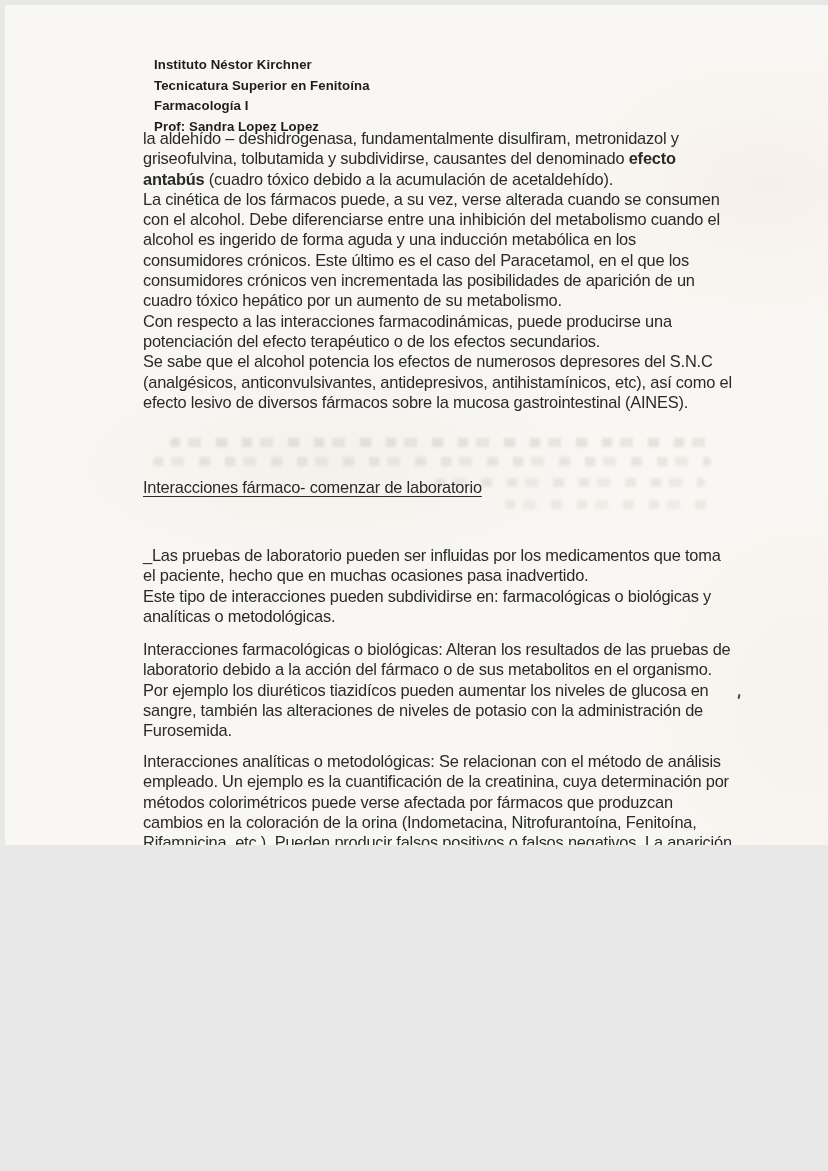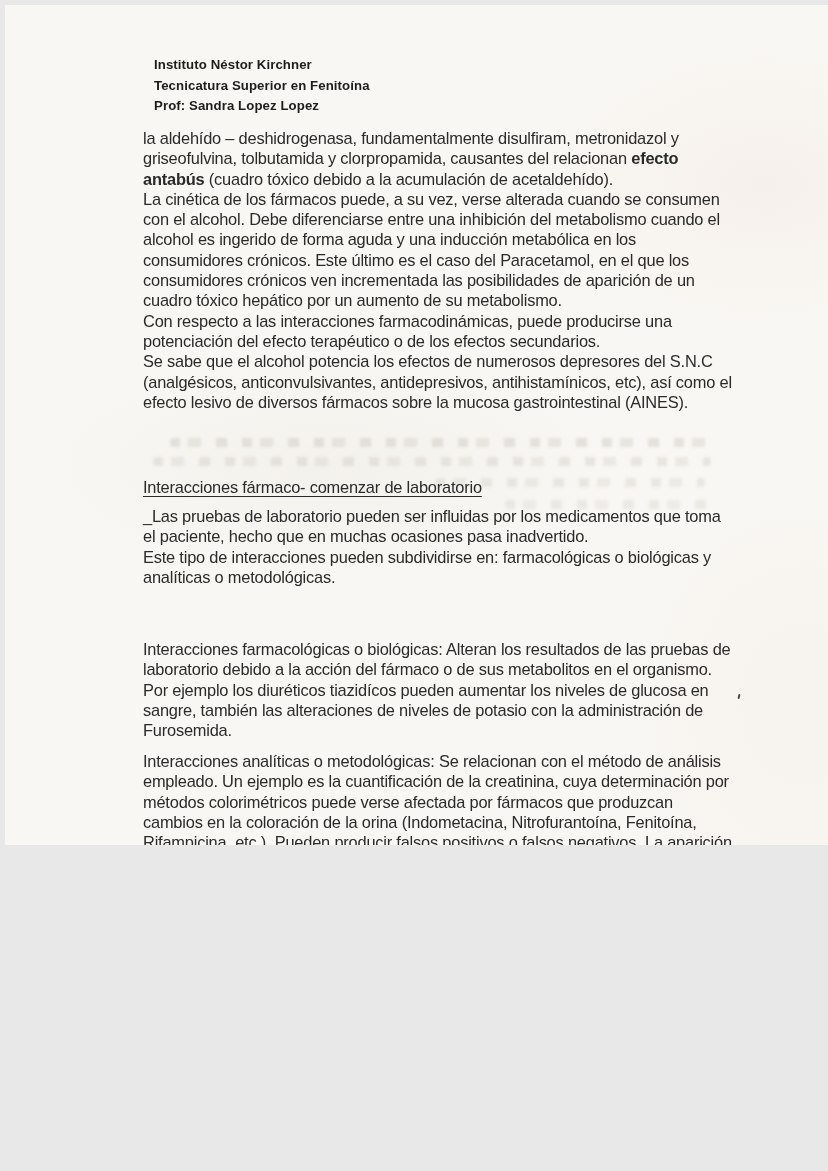--- a/index.html
+++ b/index.html
@@ -33,21 +33,21 @@
     left: 138px;
     width: 592px;
     font-size: 16.4px;
     line-height: 20.3px;
     letter-spacing: -0.2px;
     color: #2a2a2a;
     white-space: pre-wrap;
     margin: 0;
   }
   .para-alcohol   { top: 123px; }
-  .para-intro     { top: 501px; }
+  .para-intro     { top: 540px; }
   .para-farma     { top: 634px; }
   .para-analit    { top: 746px; }
   .section-heading {
     position: absolute;
     left: 138px; top: 472px;
     font-size: 16.4px;
     line-height: 20.3px;
     letter-spacing: -0.2px;
     color: #2a2a2a;
     font-weight: 400;
@@ -144,24 +144,25 @@
   }
 </style>
 </head>
 <body>
 
 <div class="page">
 
   <div class="header-block">
     <div>Instituto Néstor Kirchner</div>
     <div>Tecnicatura Superior en Fenitoína</div>
+    <div>Farmacología I</div>
     <div>Prof: Sandra Lopez Lopez</div>
   </div>
 
-  <p class="body-para para-alcohol"><span>la aldehído – deshidrogenasa, fundamentalmente disulfiram, metronidazol y griseofulvina, tolbutamida y clorpropamida, causantes del relacionan </span><span class="bold-run">efecto antabús</span><span> (cuadro tóxico debido a la acumulación de acetaldehído).
+  <p class="body-para para-alcohol"><span>la aldehído – deshidrogenasa, fundamentalmente disulfiram, metronidazol y griseofulvina, tolbutamida y subdividirse, causantes del denominado </span><span class="bold-run">efecto antabús</span><span> (cuadro tóxico debido a la acumulación de acetaldehído).
 La cinética de los fármacos puede, a su vez, verse alterada cuando se consumen con el alcohol. Debe diferenciarse entre una inhibición del metabolismo cuando el alcohol es ingerido de forma aguda y una inducción metabólica en los consumidores crónicos. Este último es el caso del Paracetamol, en el que los consumidores crónicos ven incrementada las posibilidades de aparición de un cuadro tóxico hepático por un aumento de su metabolismo.
 Con respecto a las interacciones farmacodinámicas, puede producirse una potenciación del efecto terapéutico o de los efectos secundarios.
 Se sabe que el alcohol potencia los efectos de numerosos depresores del S.N.C (analgésicos, anticonvulsivantes, antidepresivos, antihistamínicos, etc), así como el efecto lesivo de diversos fármacos sobre la mucosa gastrointestinal (AINES).</span></p>
 
   <div class="ghost-line" style="left:165px; top:433px; width:540px;"></div>
   <div class="ghost-line" style="left:148px; top:452px; width:558px; opacity:0.28;"></div>
   <div class="ghost-line" style="left:430px; top:473px; width:270px; opacity:0.25;"></div>
   <div class="ghost-line" style="left:500px; top:495px; width:205px; opacity:0.22;"></div>
 
   <h2 class="section-heading">Interacciones fármaco- comenzar de laboratorio</h2>

